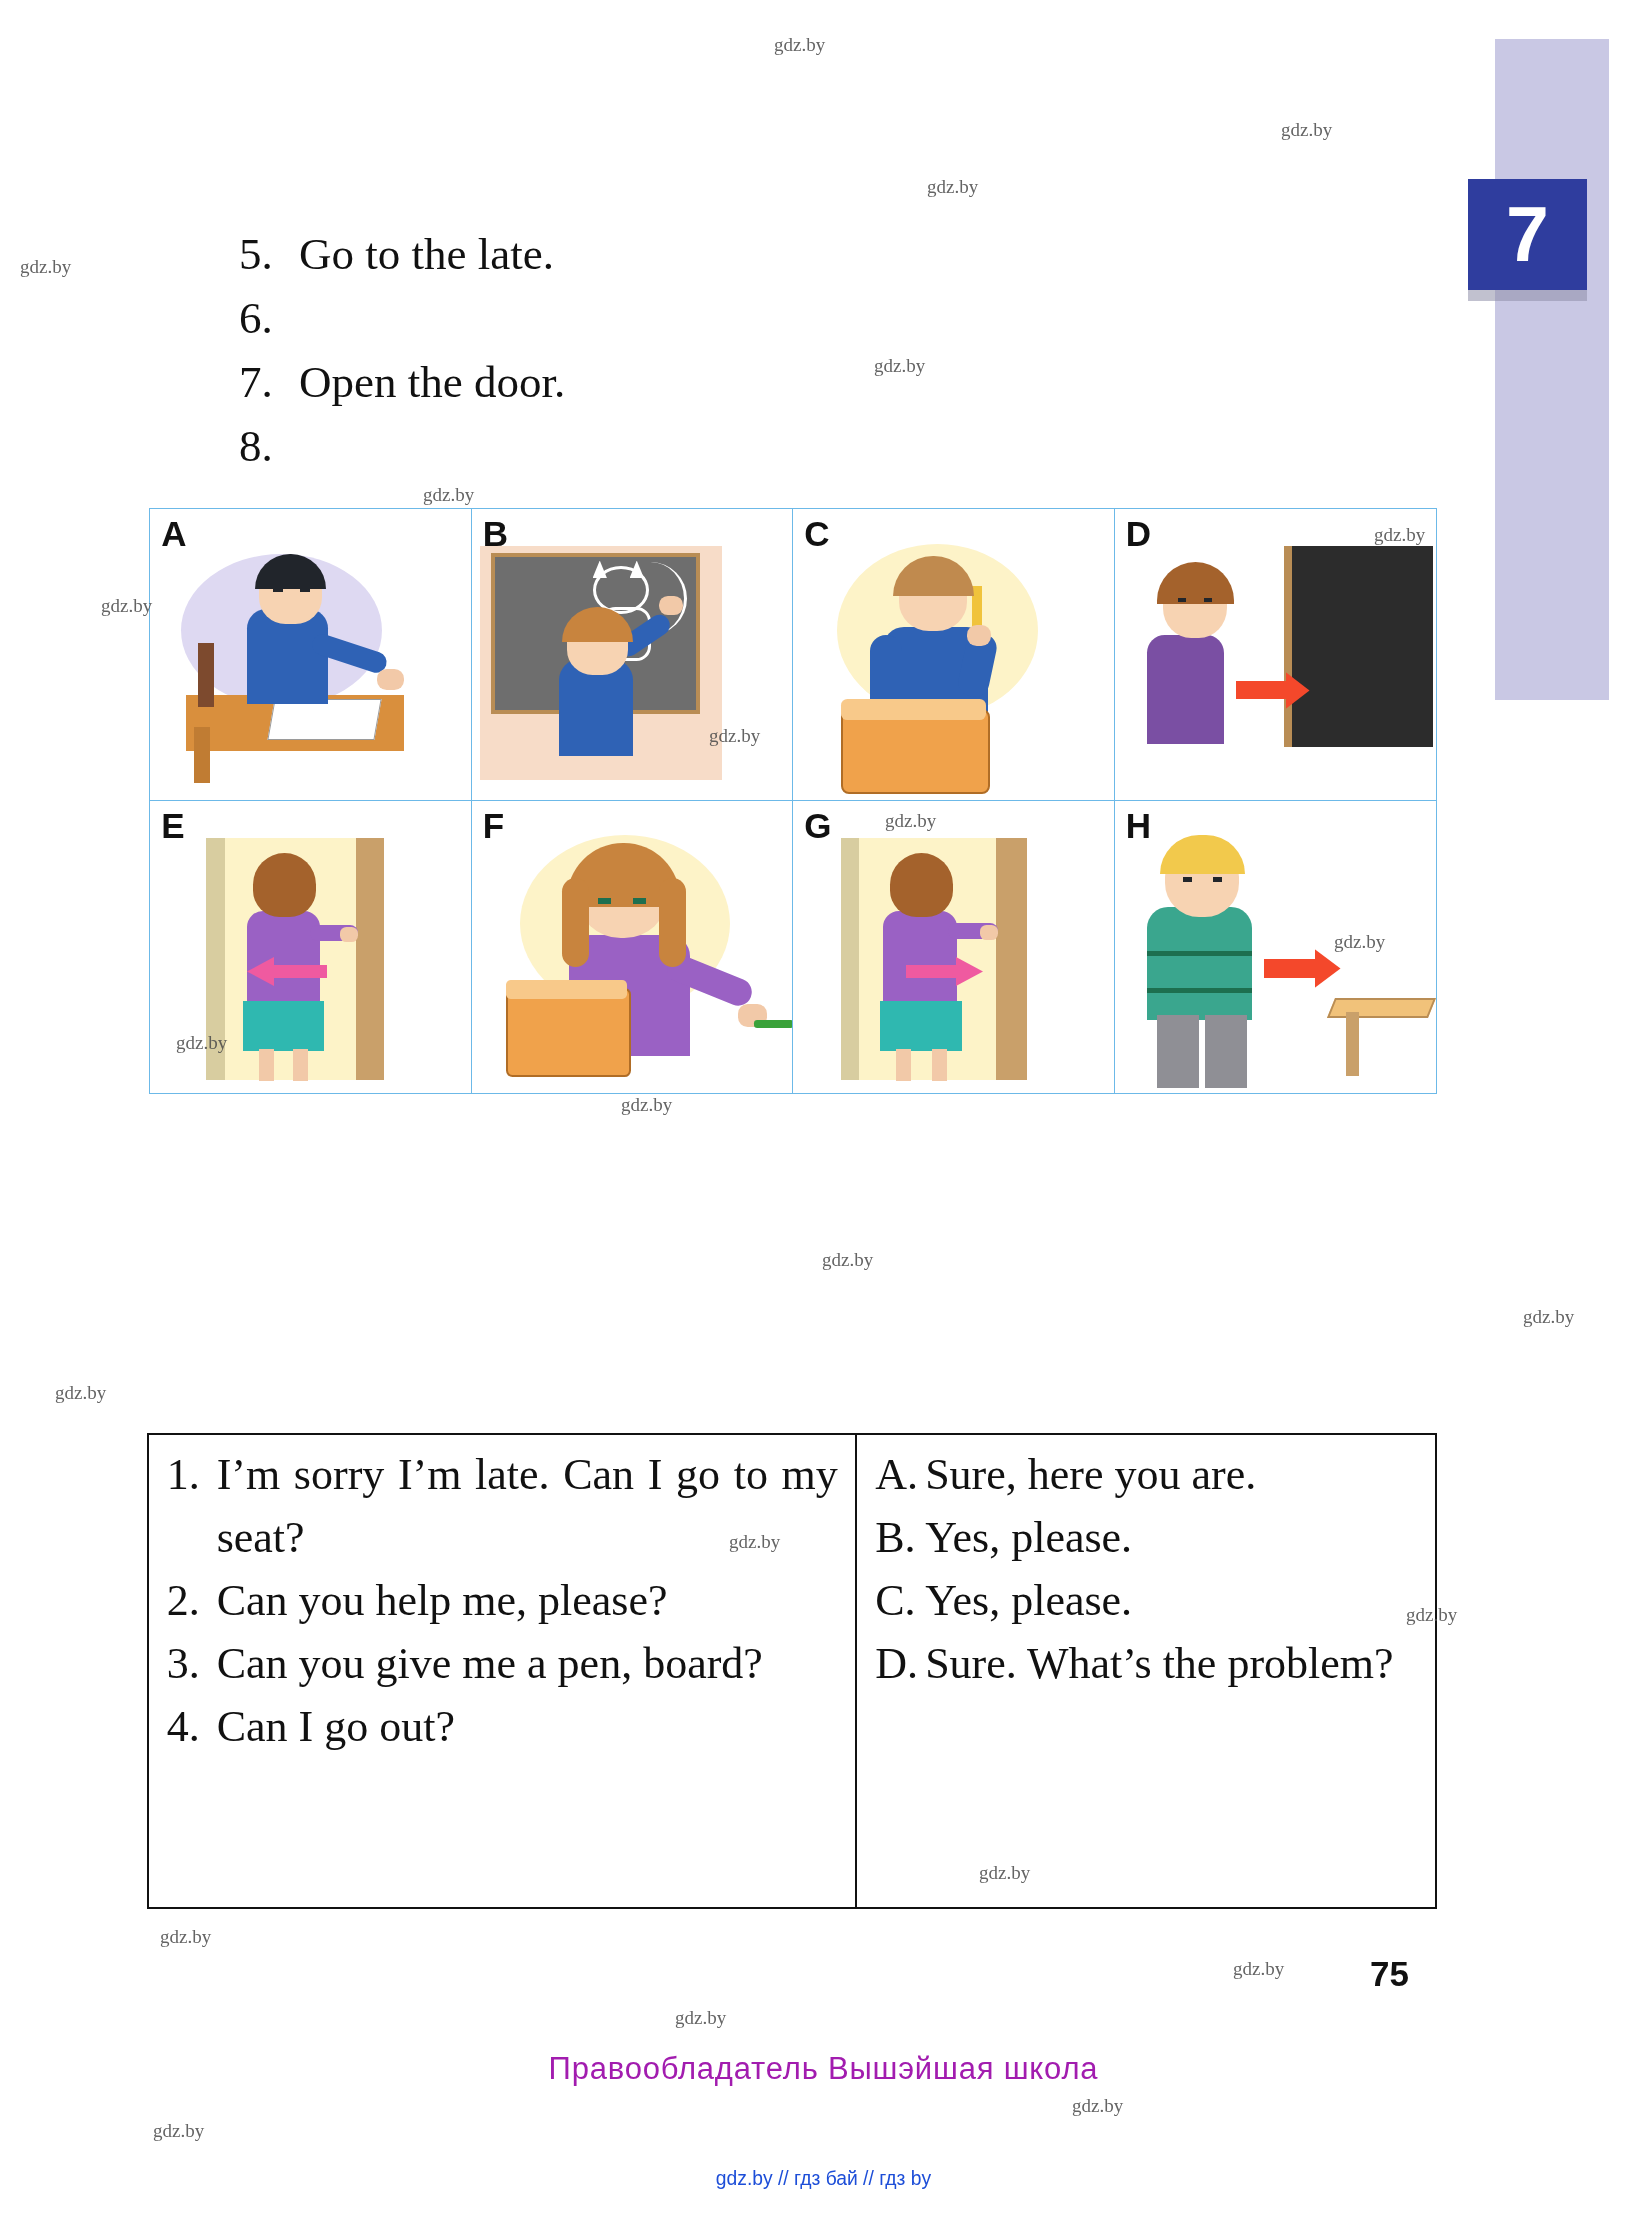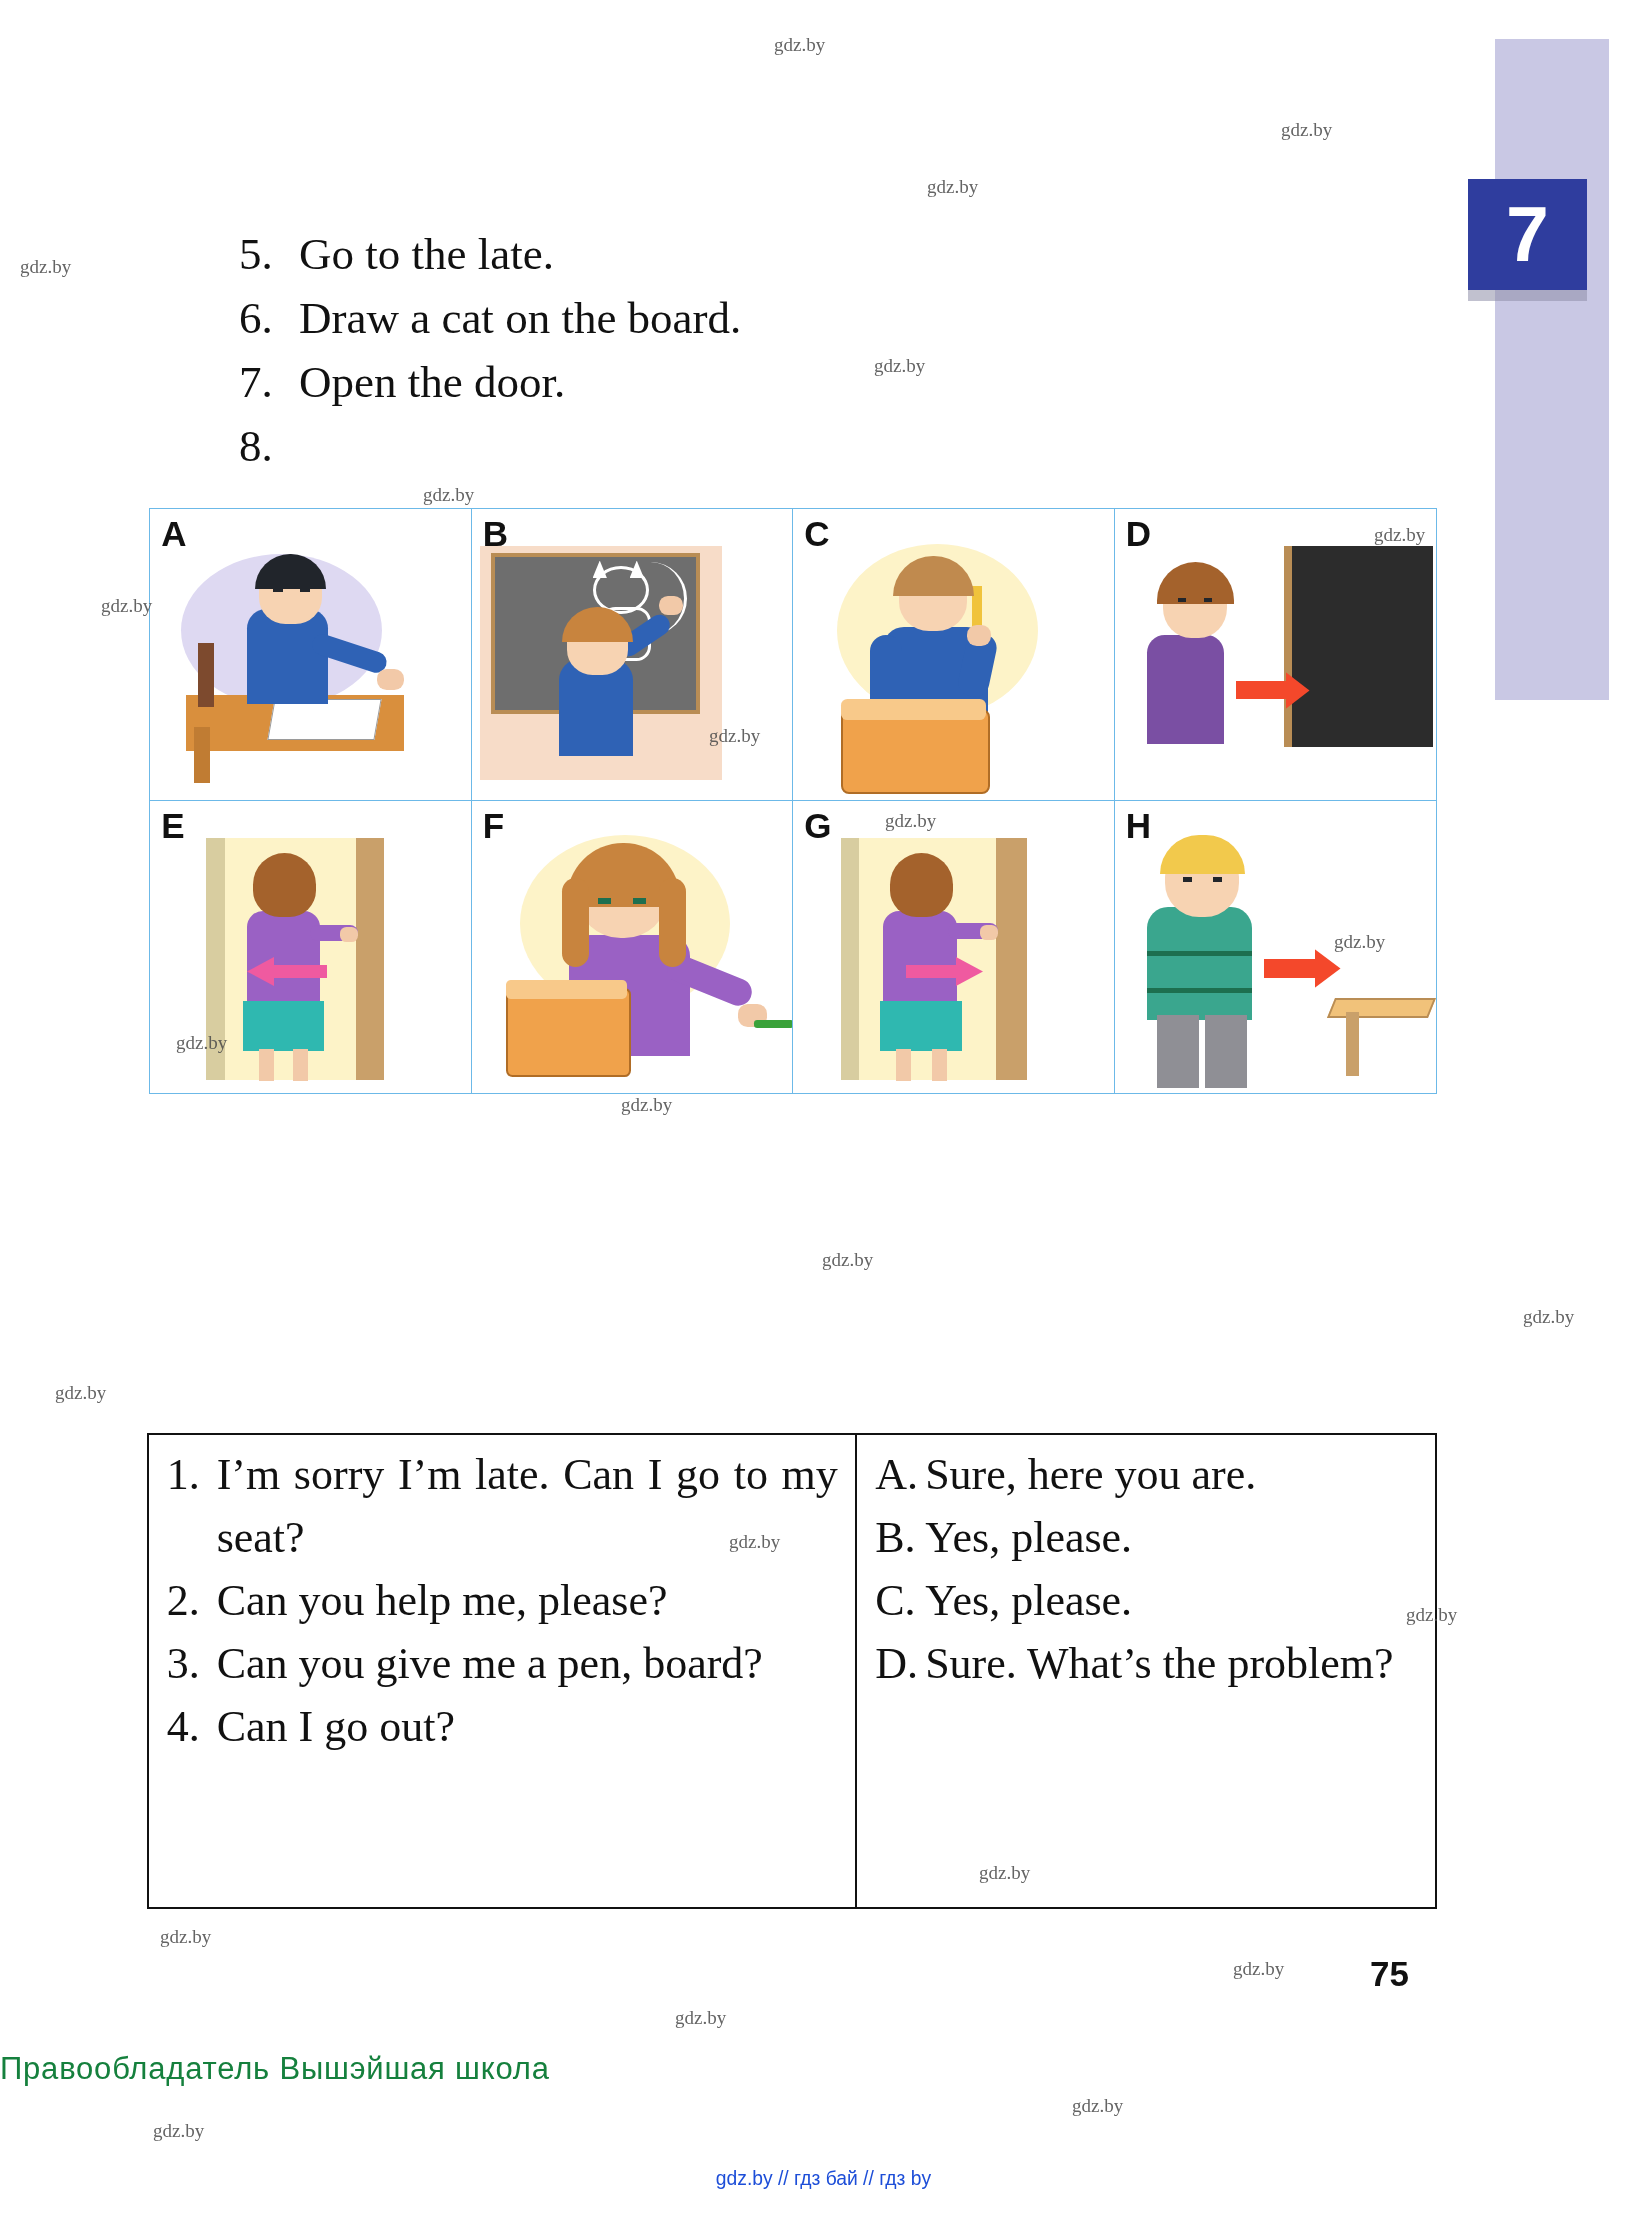--- a/index.html
+++ b/index.html
@@ -39,22 +39,22 @@
     color: #16a34a;
     font-family: "Liberation Sans", sans-serif;
     font-size: 19.3px;
     font-weight: bold;
   }
   .wm-bottom-pink {
     position: absolute;
     left: 0;
     top: 2051px;
     width: 1647px;
-    text-align: left;
-    color: #15803d;
+    text-align: center;
+    color: #a21caf;
     font-family: "Liberation Sans", sans-serif;
     font-size: 31px;
     letter-spacing: 0.8px;
   }
   .wm-footer-links {
     position: absolute;
     left: 0;
     top: 2168px;
     width: 1647px;
     text-align: center;
@@ -257,21 +257,20 @@
     <span class="tab-num">7</span>
   </div>
 
   <div class="sentences">
     <div class="sent-row">
       <span class="sent-num">5.</span>
       <span>Go to the late.</span>
     </div>
     <div class="sent-row">
       <span class="sent-num">6.</span>
-      <span>Draw a cat on the board.</span>
     </div>
     <div class="sent-row">
       <span class="sent-num">7.</span>
       <span>Open the door.</span>
     </div>
     <div class="sent-row">
       <span class="sent-num">8.</span>
     </div>
   </div>
 

